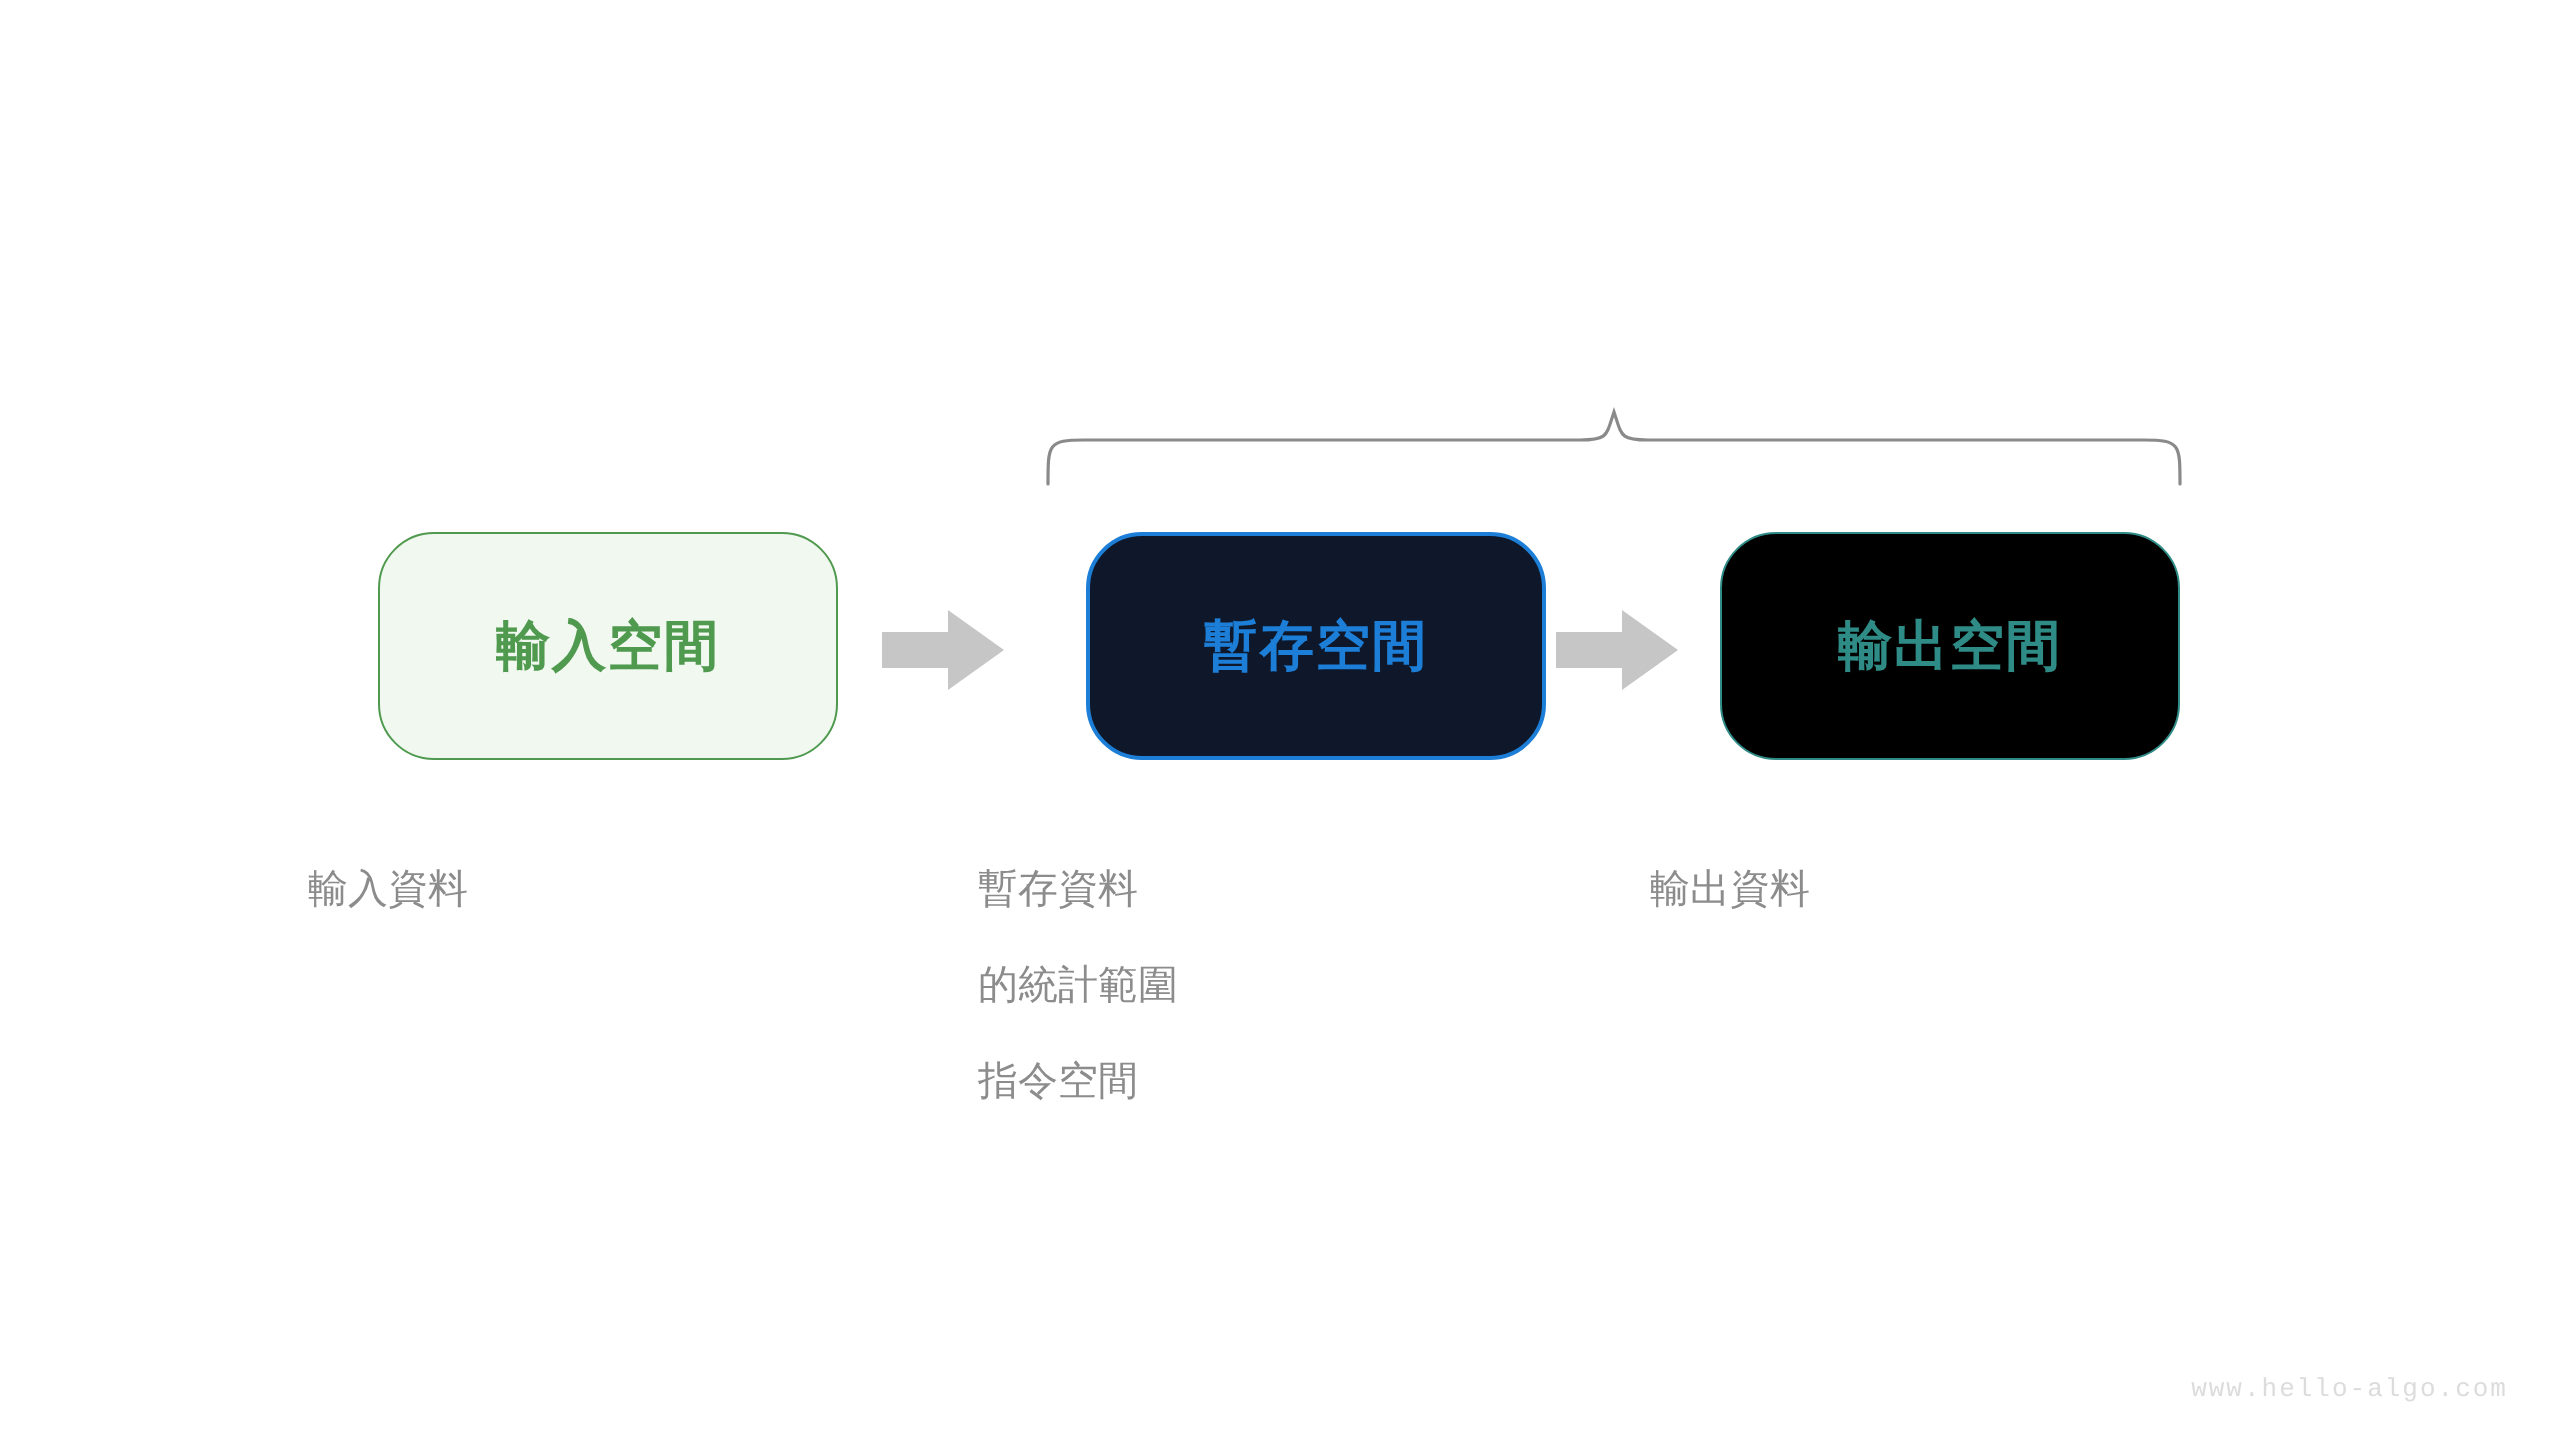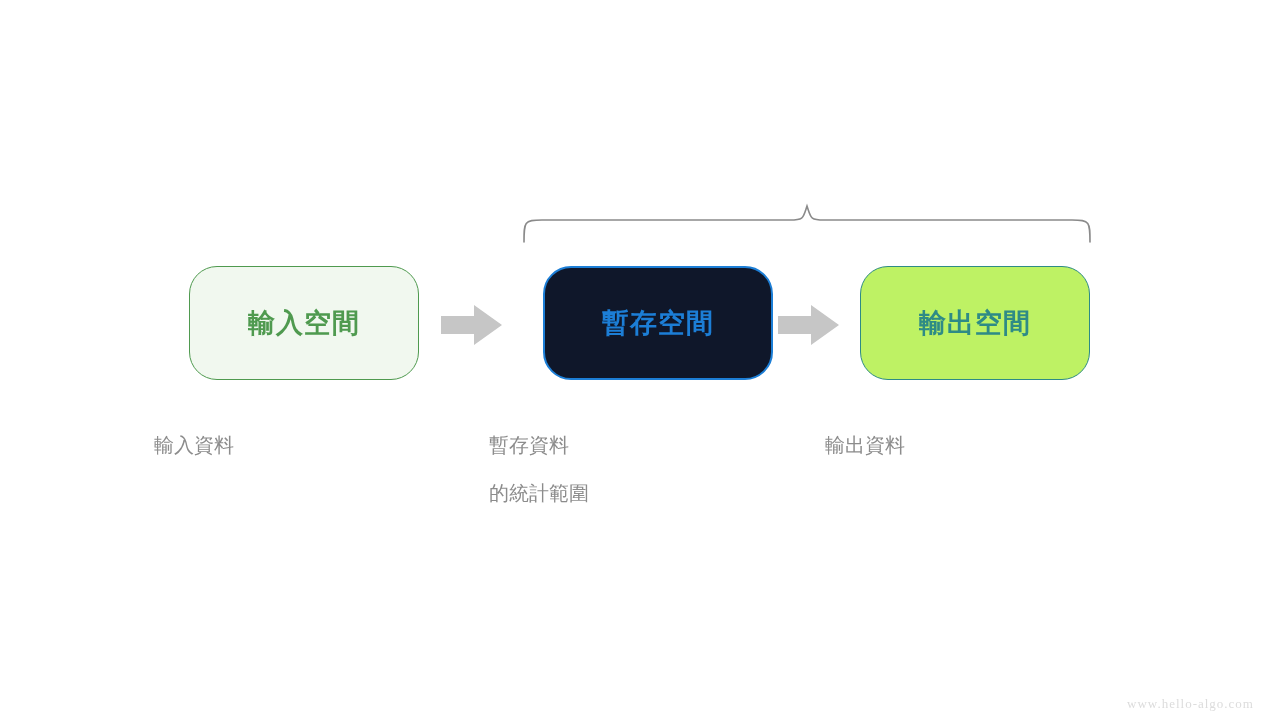--- a/index.html
+++ b/index.html
@@ -79,21 +79,21 @@
   }
   #box-temp {
     left: 543px;
     border: 2.4px solid #1c7ed6;
     background: #0f172a;
     color: #1c7ed6;
   }
   #box-output {
     left: 860px;
     border: 1.8px solid #2e8b86;
-    background: #bef264;
+    background: #000000;
     color: #2e8b86;
   }
 
   
   .arrow {
     position: absolute;
     top: 303px;
     width: 62px;
     height: 44px;
   }
@@ -112,22 +112,22 @@
   #caption-input  { left: 154px; }
   #caption-temp   { left: 489px; }
   #caption-output { left: 825px; }
 
   .caption-line { display: block; white-space: nowrap; }
 
   
   #watermark {
     position: absolute;
     right: 26px;
-    bottom: 8px;
-    font-family: Liberation Serif, serif;
+    bottom: 18px;
+    font-family: Liberation Mono, monospace;
     font-size: 13px;
     letter-spacing: 1px;
     color: #dcdcdc;
     margin-top: 28px;
   }
 </style>
 </head>
 <body>
 
 <div id="diagram-root">
@@ -165,20 +165,21 @@
       <span>輸出空間</span>
     </div>
 
     <div class="caption-block" id="caption-input">
       <span class="caption-line">輸入資料</span>
     </div>
 
     <div class="caption-block" id="caption-temp">
       <span class="caption-line">暫存資料</span>
       <span class="caption-line">的統計範圍</span>
+      <span class="caption-line">指令空間</span>
     </div>
 
     <div class="caption-block" id="caption-output">
       <span class="caption-line">輸出資料</span>
     </div>
 
   </div>
 
   <div id="watermark">www.hello-algo.com</div>
 

